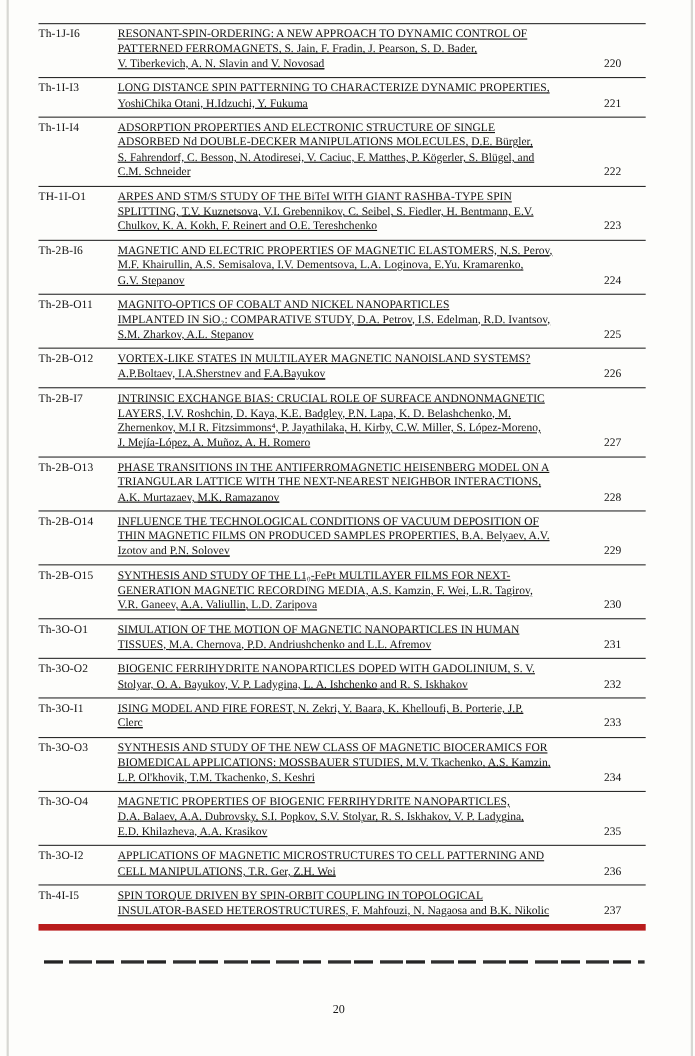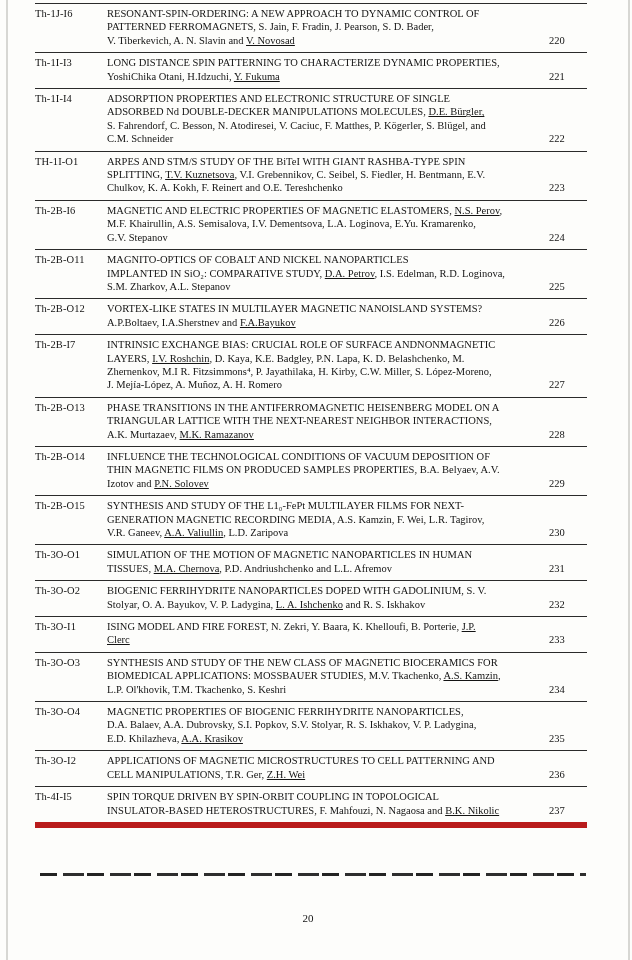--- a/index.html
+++ b/index.html
@@ -13,42 +13,42 @@
     color: #141414;
     overflow: hidden;
   }
   .scan-edge { position: absolute; top: 0; bottom: 0; width: 2px; background: #d7d7d3; }
   .scan-edge.left  { left: 6px; }
   .scan-edge.right { right: 2px; }
 
   .toc {
     position: absolute;
     left: 35px;
-    top: 3px;
+    top: 21px;
     width: 552px;
   }
   .row {
     display: grid;
     grid-template-columns: 72px 1fr 38px;
     border-top: 1px solid #2b2b2b;
     padding: 3px 0 5px 0;
     align-items: start;
   }
   .row:last-child { border-bottom: 6px solid #b91c1c; }
   .code {
     font-size: 10.5px;
     line-height: 13.4px;
     letter-spacing: 0.1px;
     white-space: nowrap;
   }
   .title {
     font-size: 10.5px;
     line-height: 13.4px;
   }
-  .line { white-space: nowrap; }
+  .line { white-space: nowrap; text-decoration: underline; }
   .u { text-decoration: underline; text-underline-offset: 1px; }
   .pagenum {
     align-self: end;
     text-align: left;
     font-size: 10.5px;
     line-height: 13.4px;
   }
   .heavy-rule {
     position: absolute;
     left: 40px;
@@ -119,21 +119,21 @@
           <div class="line"><span>MAGNETIC AND ELECTRIC PROPERTIES OF MAGNETIC ELASTOMERS, </span><span class="u">N.S. Perov</span><span>,</span></div>
           <div class="line"><span>M.F. Khairullin, A.S. Semisalova, I.V. Dementsova, L.A. Loginova, E.Yu. Kramarenko,</span></div>
           <div class="line"><span>G.V. Stepanov</span></div>
         </div>
         <div class="pagenum">224</div>
       </div>
       <div class="row">
         <div class="code">Th-2B-O11</div>
         <div class="title">
           <div class="line"><span>MAGNITO-OPTICS OF COBALT AND NICKEL NANOPARTICLES</span></div>
-          <div class="line"><span>IMPLANTED IN SiO₂: COMPARATIVE STUDY, </span><span class="u">D.A. Petrov</span><span>, I.S. Edelman, R.D. Loginova,</span></div>
+          <div class="line"><span>IMPLANTED IN SiO₂: COMPARATIVE STUDY, </span><span class="u">D.A. Petrov</span><span>, I.S. Edelman, R.D. Ivantsov,</span></div>
           <div class="line"><span>S.M. Zharkov, A.L. Stepanov</span></div>
         </div>
         <div class="pagenum">225</div>
       </div>
       <div class="row">
         <div class="code">Th-2B-O12</div>
         <div class="title">
           <div class="line"><span>VORTEX-LIKE STATES IN MULTILAYER MAGNETIC NANOISLAND SYSTEMS?</span></div>
           <div class="line"><span>A.P.Boltaev, I.A.Sherstnev and </span><span class="u">F.A.Bayukov</span></div>
         </div>

